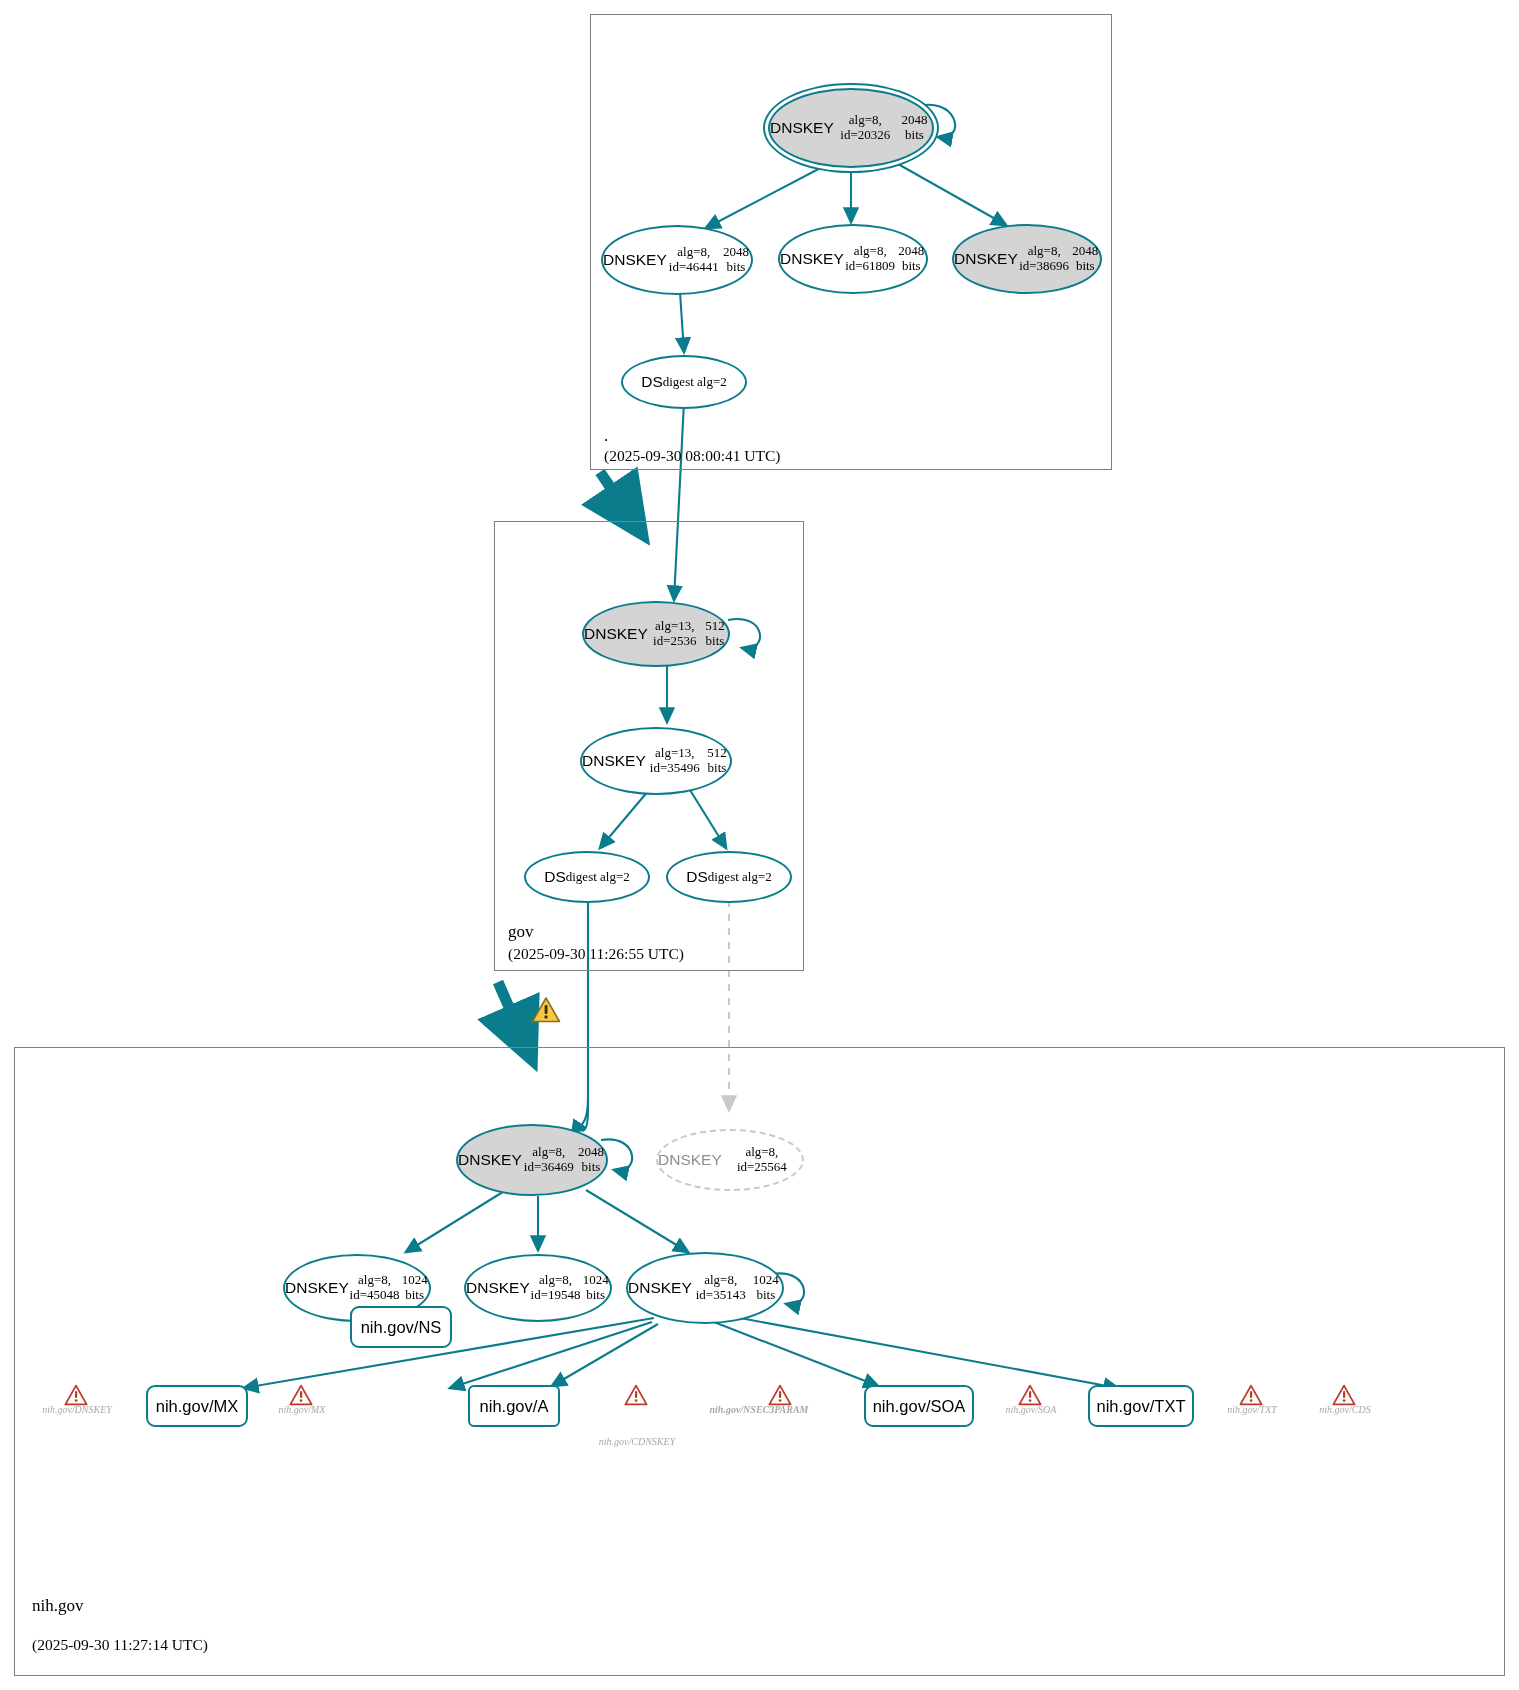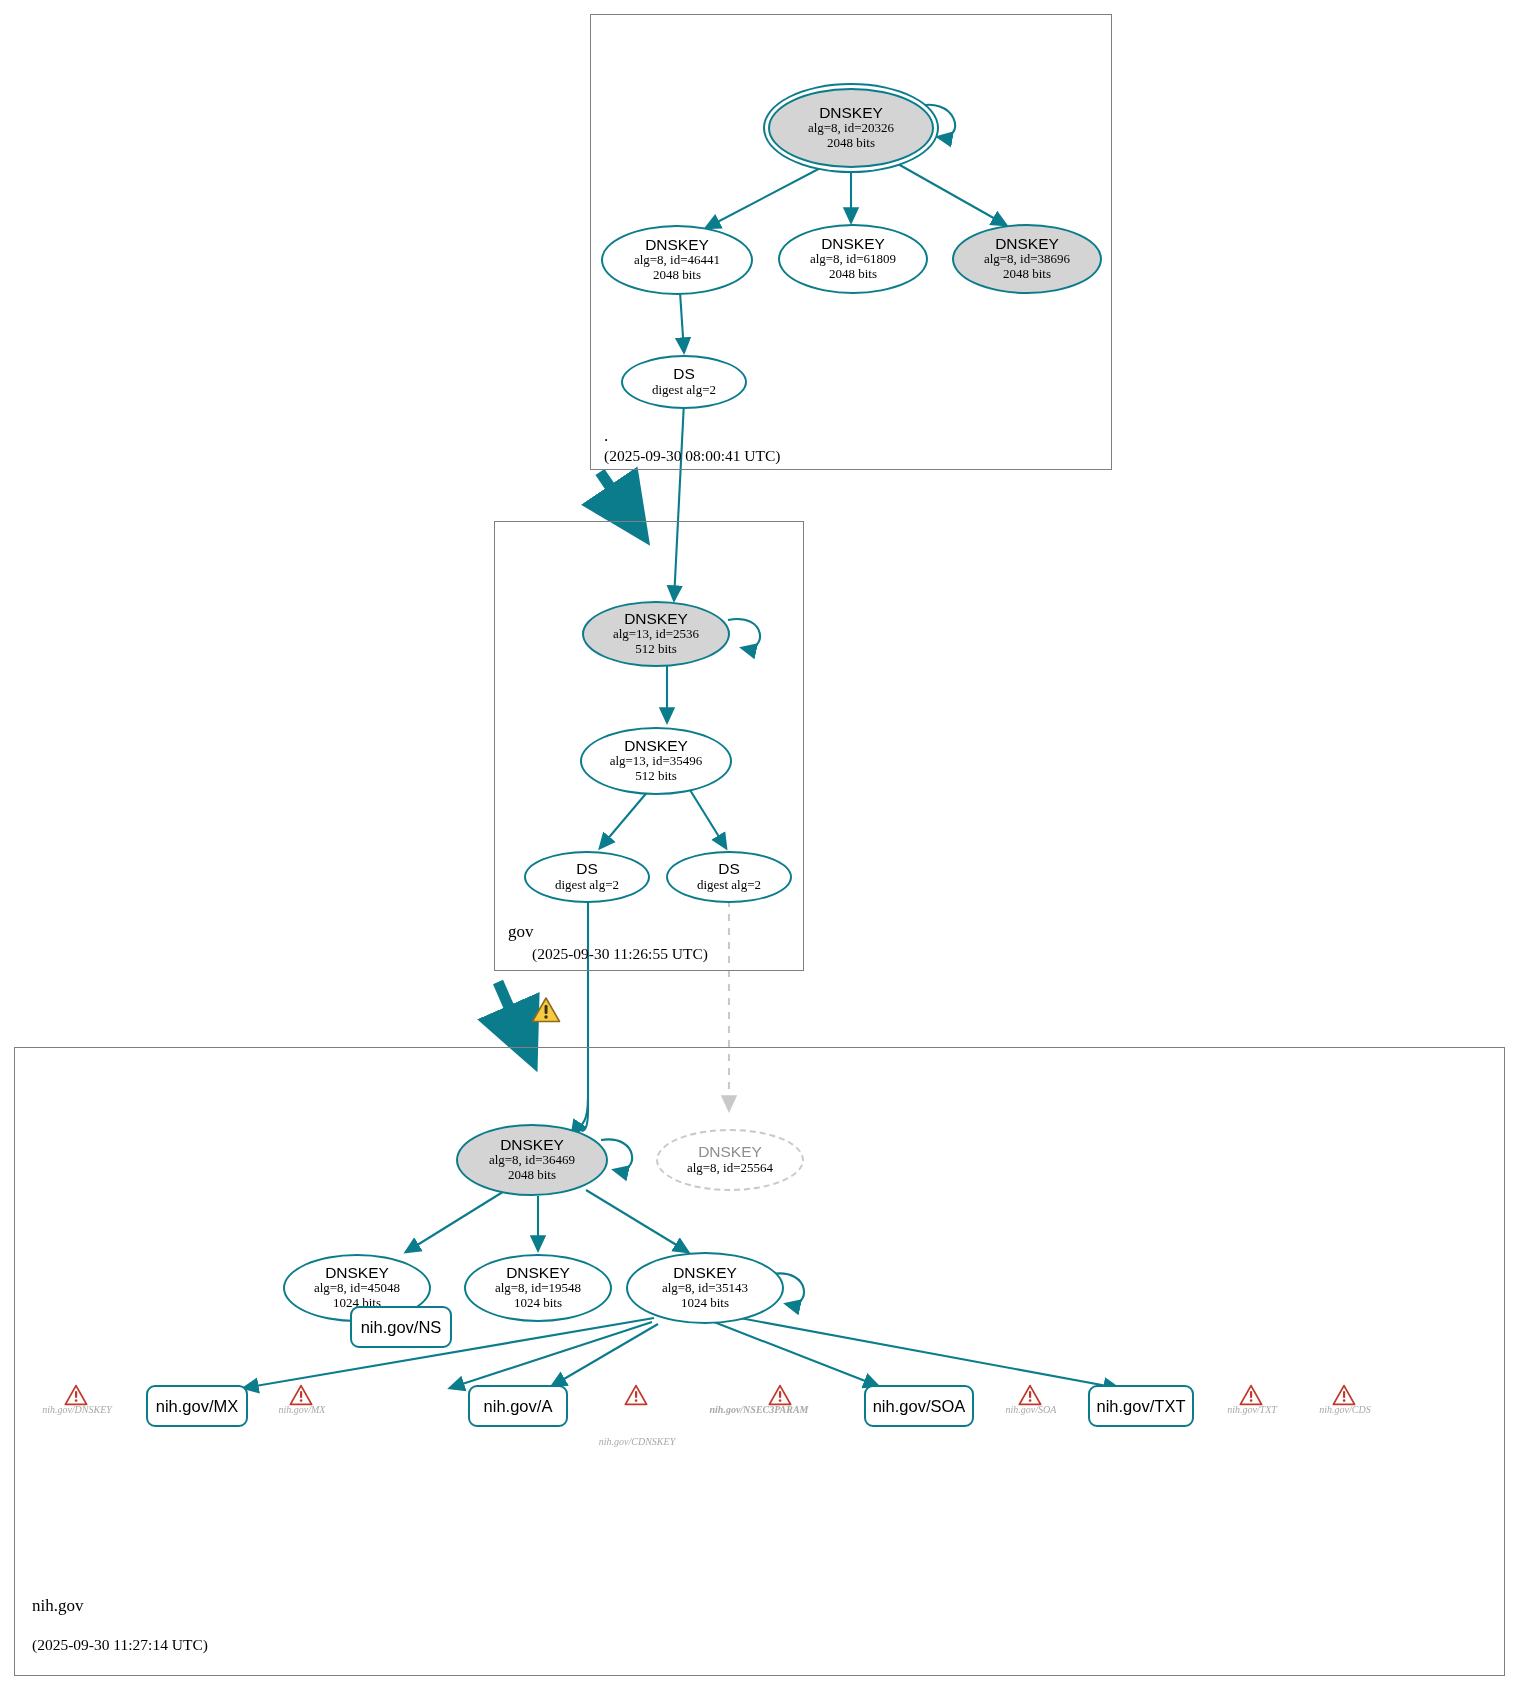--- a/index.html
+++ b/index.html
@@ -4,21 +4,21 @@
 <style>
   html,body{margin:0;padding:0;background:#ffffff;}
   body{font-family:"Liberation Serif",serif;}
   #stage{position:relative;width:1519px;height:1690px;background:#fff;overflow:hidden;}
 
   .zonebox{position:absolute;border:1px solid #7f7f7f;background:transparent;box-sizing:border-box;}
   .zonelabel{position:absolute;font-family:"Liberation Serif",serif;font-size:17px;color:#000;white-space:nowrap;}
   .zonetime{position:absolute;font-family:"Liberation Serif",serif;font-size:15.5px;color:#000;white-space:nowrap;}
 
   
-  .node{position:absolute;display:flex;flex-direction:column;align-items:center;justify-content:center;
+  .node{position:absolute;display:flex;flex-direction:row;align-items:center;justify-content:center;
         border:2px solid #0b7c8c;border-radius:50%;box-sizing:border-box;text-align:center;
         background:#ffffff;color:#000;}
   .node .t1{font-family:"Liberation Sans",sans-serif;font-size:15.5px;line-height:1.05;}
   .node .t2{font-family:"Liberation Serif",serif;font-size:13px;line-height:1.15;}
   .node .t3{font-family:"Liberation Serif",serif;font-size:13px;line-height:1.15;}
   .node.grey{background:#d4d4d4;}
   .node.sep{box-shadow:0 0 0 3px #ffffff, 0 0 0 5px #0b7c8c;}
   .node.ghost{border:2px dashed #c9c9c9;background:#fff;color:#9a9a9a;}
   .node.ghost .t1{color:#8e8e8e;}
   .node.ghost .t2{color:#000000;}
@@ -104,21 +104,21 @@
     </g>
 
   </svg>
 
   <div class="zonebox" style="left:590px;top:14px;width:522px;height:456px;"></div>
   <div class="zonelabel" style="left:604px;top:426px;">.</div>
   <div class="zonetime" style="left:604px;top:447px;">(2025-09-30 08:00:41 UTC)</div>
 
   <div class="zonebox" style="left:494px;top:521px;width:310px;height:450px;"></div>
   <div class="zonelabel" style="left:508px;top:922px;">gov</div>
-  <div class="zonetime" style="left:508px;top:945px;margin-left:24px;">(2025-09-30 11:26:55 UTC)</div>
+  <div class="zonetime" style="left:508px;top:945px;">(2025-09-30 11:26:55 UTC)</div>
 
   <div class="zonebox" style="left:14px;top:1047px;width:1491px;height:629px;"></div>
   <div class="zonelabel" style="left:32px;top:1596px;">nih.gov</div>
   <div class="zonetime" style="left:32px;top:1620px;margin-top:16px;">(2025-09-30 11:27:14 UTC)</div>
 
   <div class="node grey sep" style="left:768px;top:88px;width:166px;height:80px;">
     <div class="t1">DNSKEY</div>
     <div class="t2">alg=8, id=20326</div>
     <div class="t3">2048 bits</div>
   </div>
@@ -200,21 +200,21 @@
   </div>
 
   <div class="node" style="left:626px;top:1252px;width:158px;height:72px;">
     <div class="t1">DNSKEY</div>
     <div class="t2">alg=8, id=35143</div>
     <div class="t3">1024 bits</div>
   </div>
 
   <div class="rrset" style="left:146px;top:1385px;width:102px;height:42px;">nih.gov/MX</div>
   <div class="rrset" style="left:350px;top:1306px;width:102px;height:42px;">nih.gov/NS</div>
-  <div class="rrset" style="left:468px;top:1385px;width:100px;height:42px;">nih.gov/A</div>
+  <div class="rrset" style="left:468px;top:1385px;width:92px;height:42px;border-radius:6px;">nih.gov/A</div>
   <div class="rrset" style="left:864px;top:1385px;width:110px;height:42px;">nih.gov/SOA</div>
   <div class="rrset" style="left:1088px;top:1385px;width:106px;height:42px;">nih.gov/TXT</div>
 
   <div style="position:absolute;left:64px;top:1384px;width:24px;height:22px;">
     <svg viewBox="0 0 24 22" width="24" height="22">
         <path d="M12,1.6 L22.6,20.4 L1.4,20.4 Z" fill="#ffffff" stroke="#c0392b" stroke-width="1.8" stroke-linejoin="round"></path>
         <rect x="11" y="7" width="2.2" height="7" rx="1" fill="#c0392b"></rect>
         <circle cx="12.1" cy="16.6" r="1.3" fill="#c0392b"></circle>
       </svg>
   </div>

